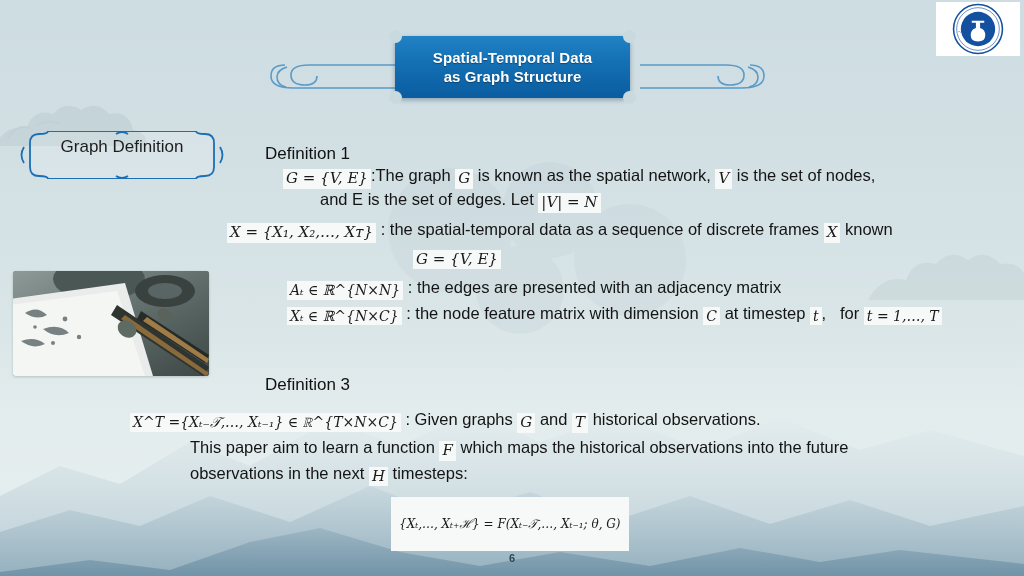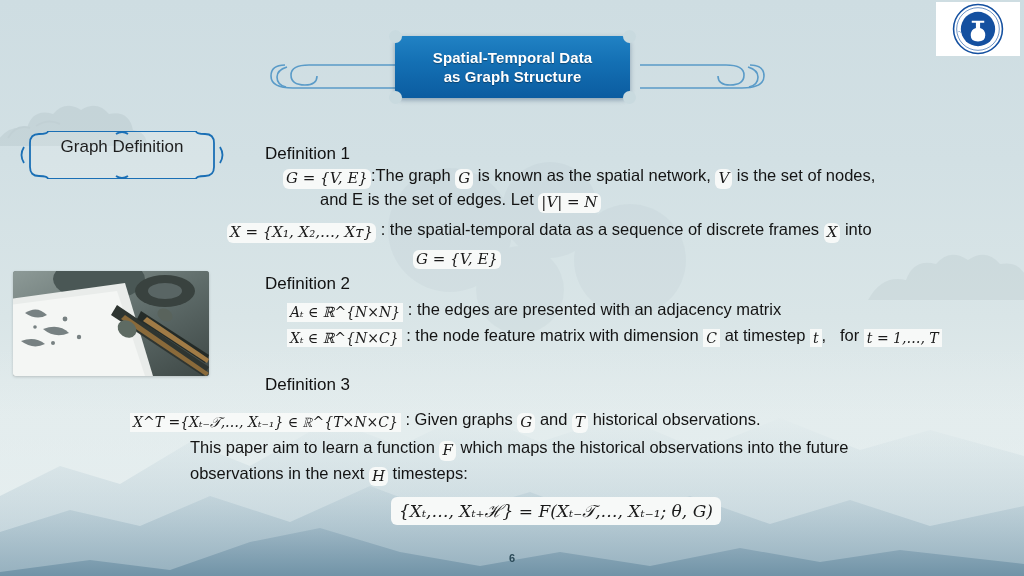--- a/index.html
+++ b/index.html
@@ -104,21 +104,21 @@
     background:#f7f9f8;
     font-family:"DejaVu Serif","Liberation Serif",serif;
     font-style:italic;
     color:#1a1a1a;
     padding:1px 3px 1px 3px;
     line-height:1.18;
     vertical-align:-2px;
     white-space:nowrap;
   }
   .m.sm{font-size:14px;}
-  .m.md{font-size:15px;border-radius:6px;}
+  .m.md{font-size:15px;}
 
   .d1{left:265px;top:143px;}
   .d1 .l2{margin-left:18px;}
   .d1 .l3{margin-left:55px;}
   .d2{left:265px;top:273px;}
   .d2 .ln{margin-left:22px;}
   .d3{left:265px;top:374px;}
   .para{left:190px;top:437px;width:790px;}
   .formula{
     position:absolute;left:391px;top:497px;
@@ -282,29 +282,28 @@
       <span>is the set of nodes,</span>
     </span>
     <span class="row l3">
       <span>and E is the set of edges.  Let</span>
       <span class="m md">|V| = N</span>
     </span>
     <span class="row" style="margin-left:-38px;display:block;margin-top:6px;">
       <span class="m md">X = {X₁, X₂,…, Xᴛ}</span>
       <span>:  the spatial-temporal data as a sequence of discrete frames</span>
       <span class="m md">X</span>
-      <span>into</span>
+      <span>known</span>
     </span>
     <span class="row" style="margin-left:148px;display:block;margin-top:3px;">
       <span class="m md">G = {V, E}</span>
     </span>
   </div>
 
   <div class="body-text d2">
-    <span class="row def-head">Definition 2</span>
     <span class="row ln" style="display:block;margin-top:4px;">
       <span class="m sm">Aₜ ∈ ℝ^{N×N}</span>
       <span>:  the edges are presented with an adjacency matrix</span>
     </span>
     <span class="row ln" style="display:block;margin-top:3px;">
       <span class="m sm">Xₜ ∈ ℝ^{N×C}</span>
       <span>:  the node feature matrix with dimension</span>
       <span class="m sm">C</span>
       <span>at timestep</span>
       <span class="m sm">t</span><span>,</span>
@@ -332,18 +331,18 @@
       <span>which maps the historical observations into the future</span>
     </span>
     <span class="row" style="display:block;margin-top:2px;">
       <span>observations in the next</span>
       <span class="m md">H</span>
       <span>timesteps:</span>
     </span>
   </div>
 
   <div class="formula">
-    <span class="m md" style="font-size:17px;padding:4px 8px;">{Xₜ,…, Xₜ₊ℋ} = F(Xₜ₋𝒯,…, Xₜ₋₁; θ, G)</span>
+    <span class="m md" style="font-size:12px;padding:20px 8px;">{Xₜ,…, Xₜ₊ℋ} = F(Xₜ₋𝒯,…, Xₜ₋₁; θ, G)</span>
   </div>
 
   <div class="pageno">6</div>
 
 </div>
 
 </body></html>

